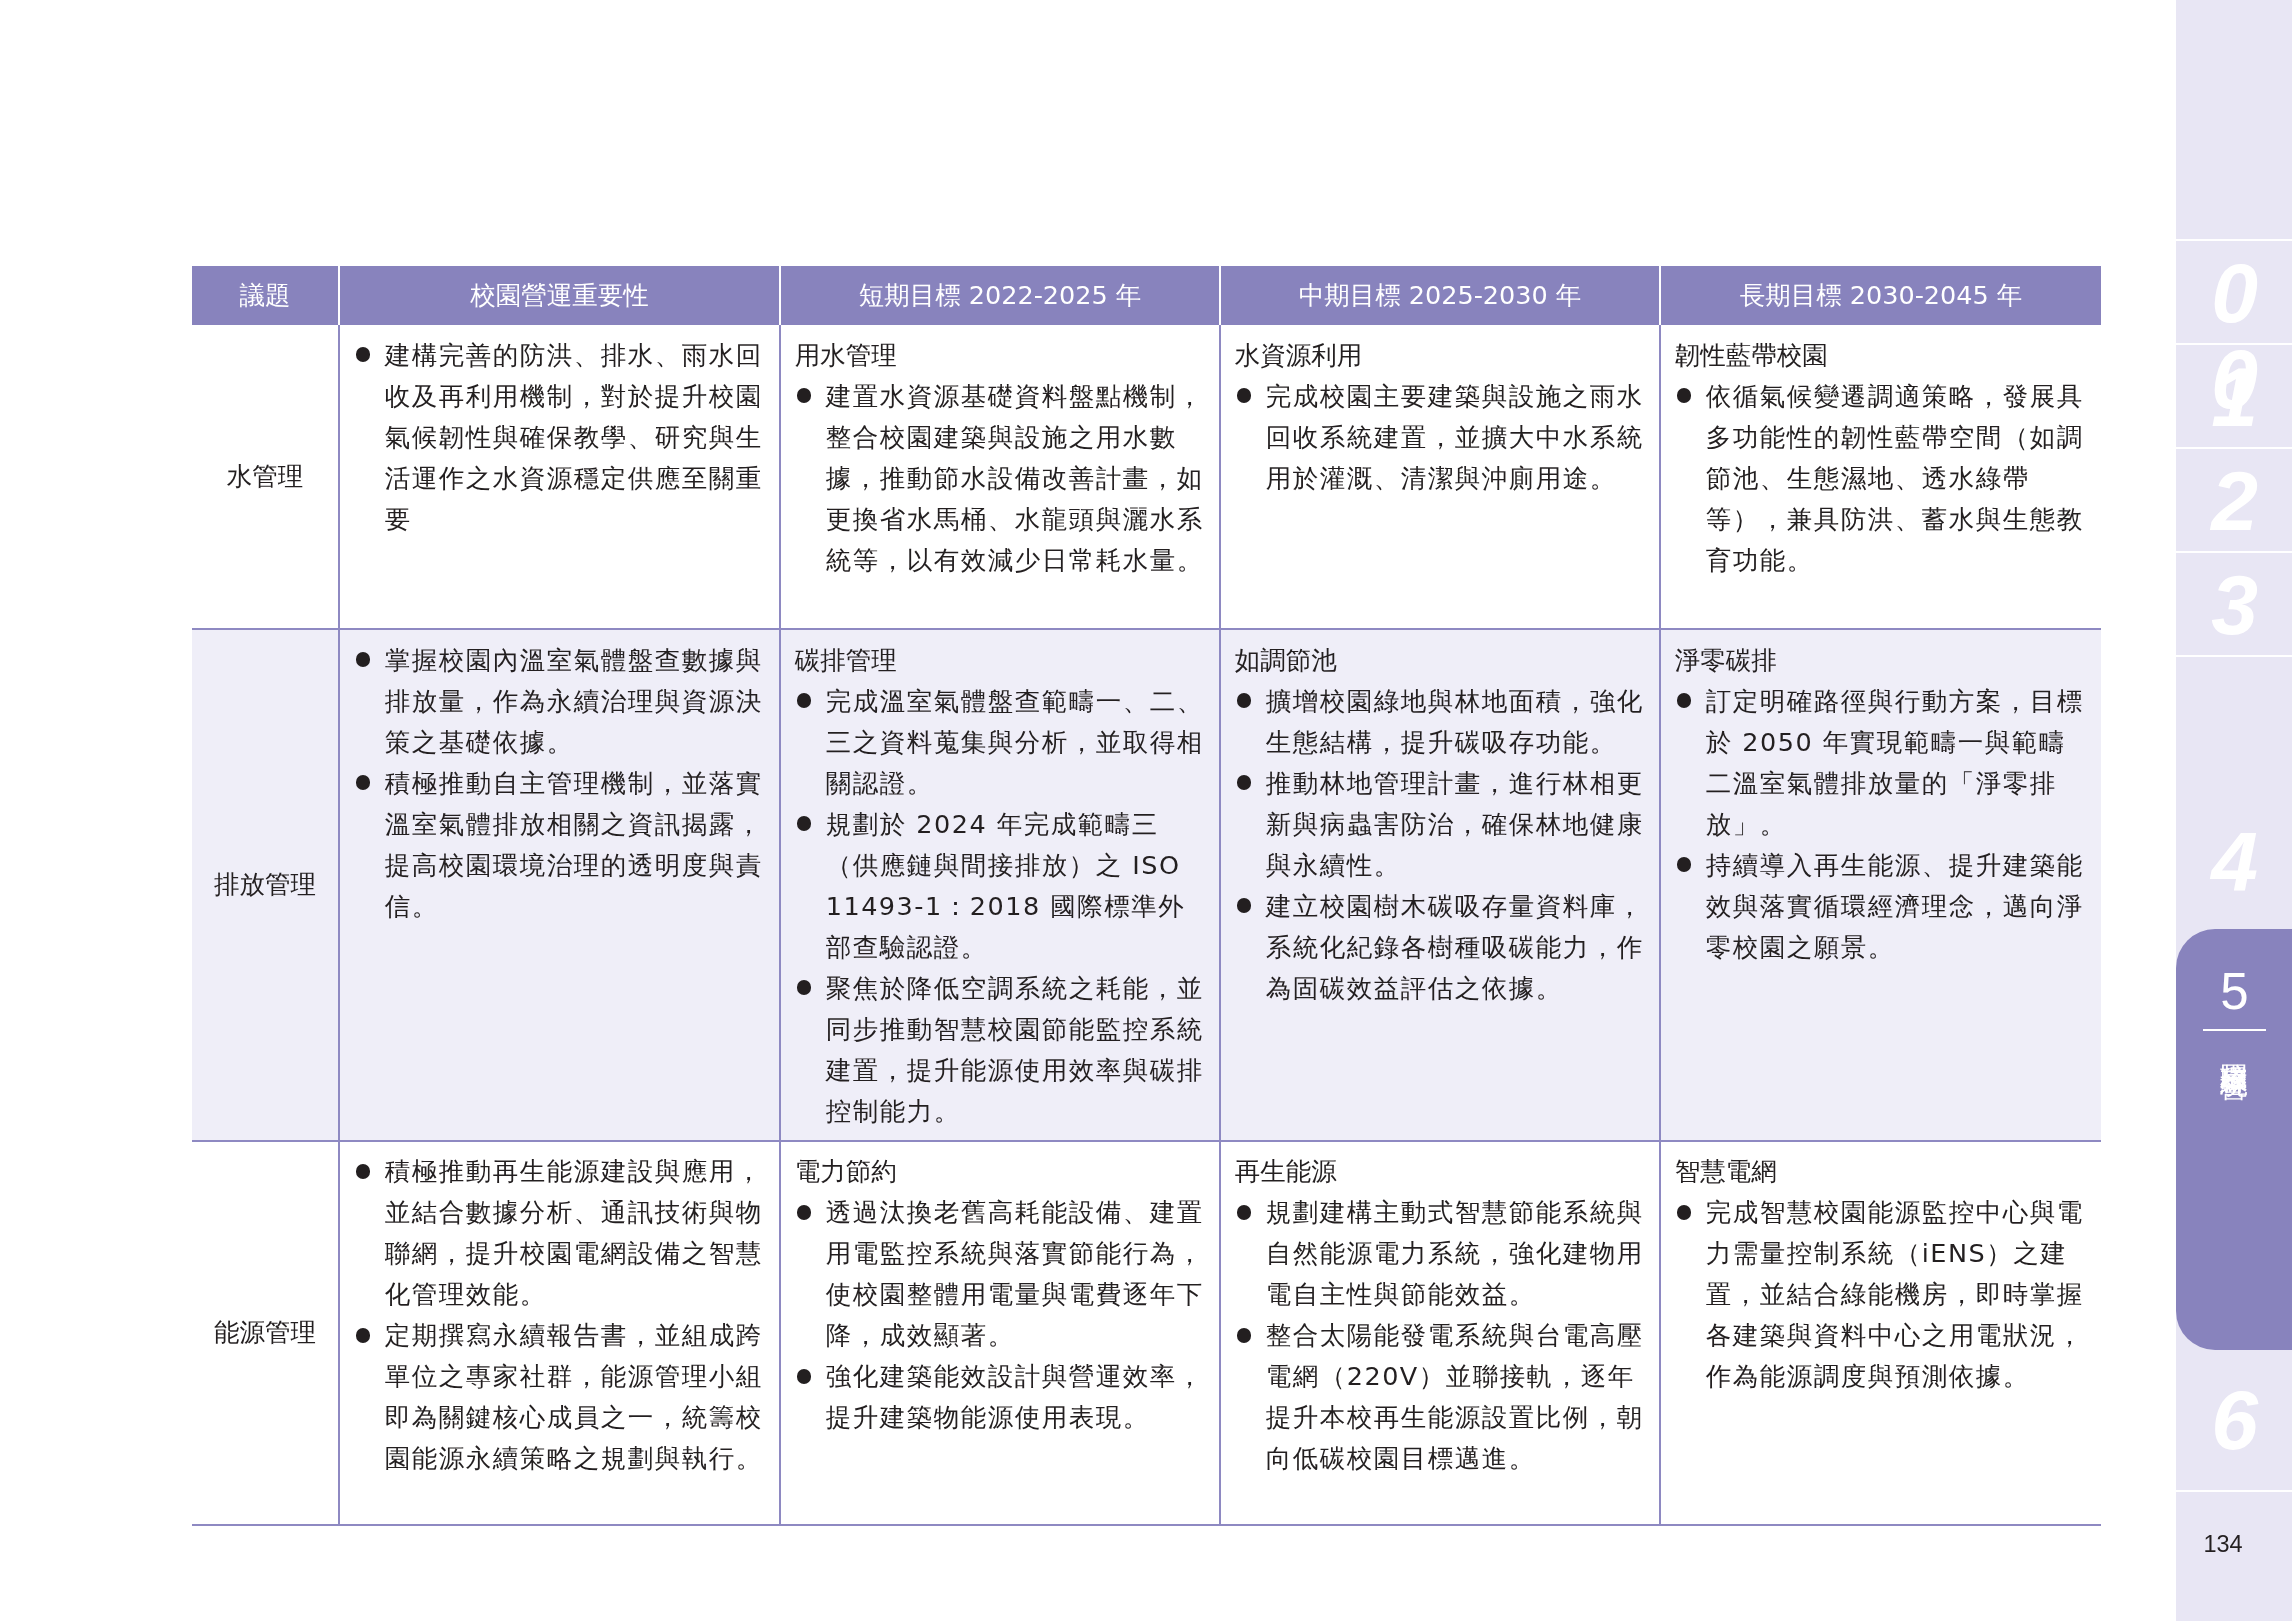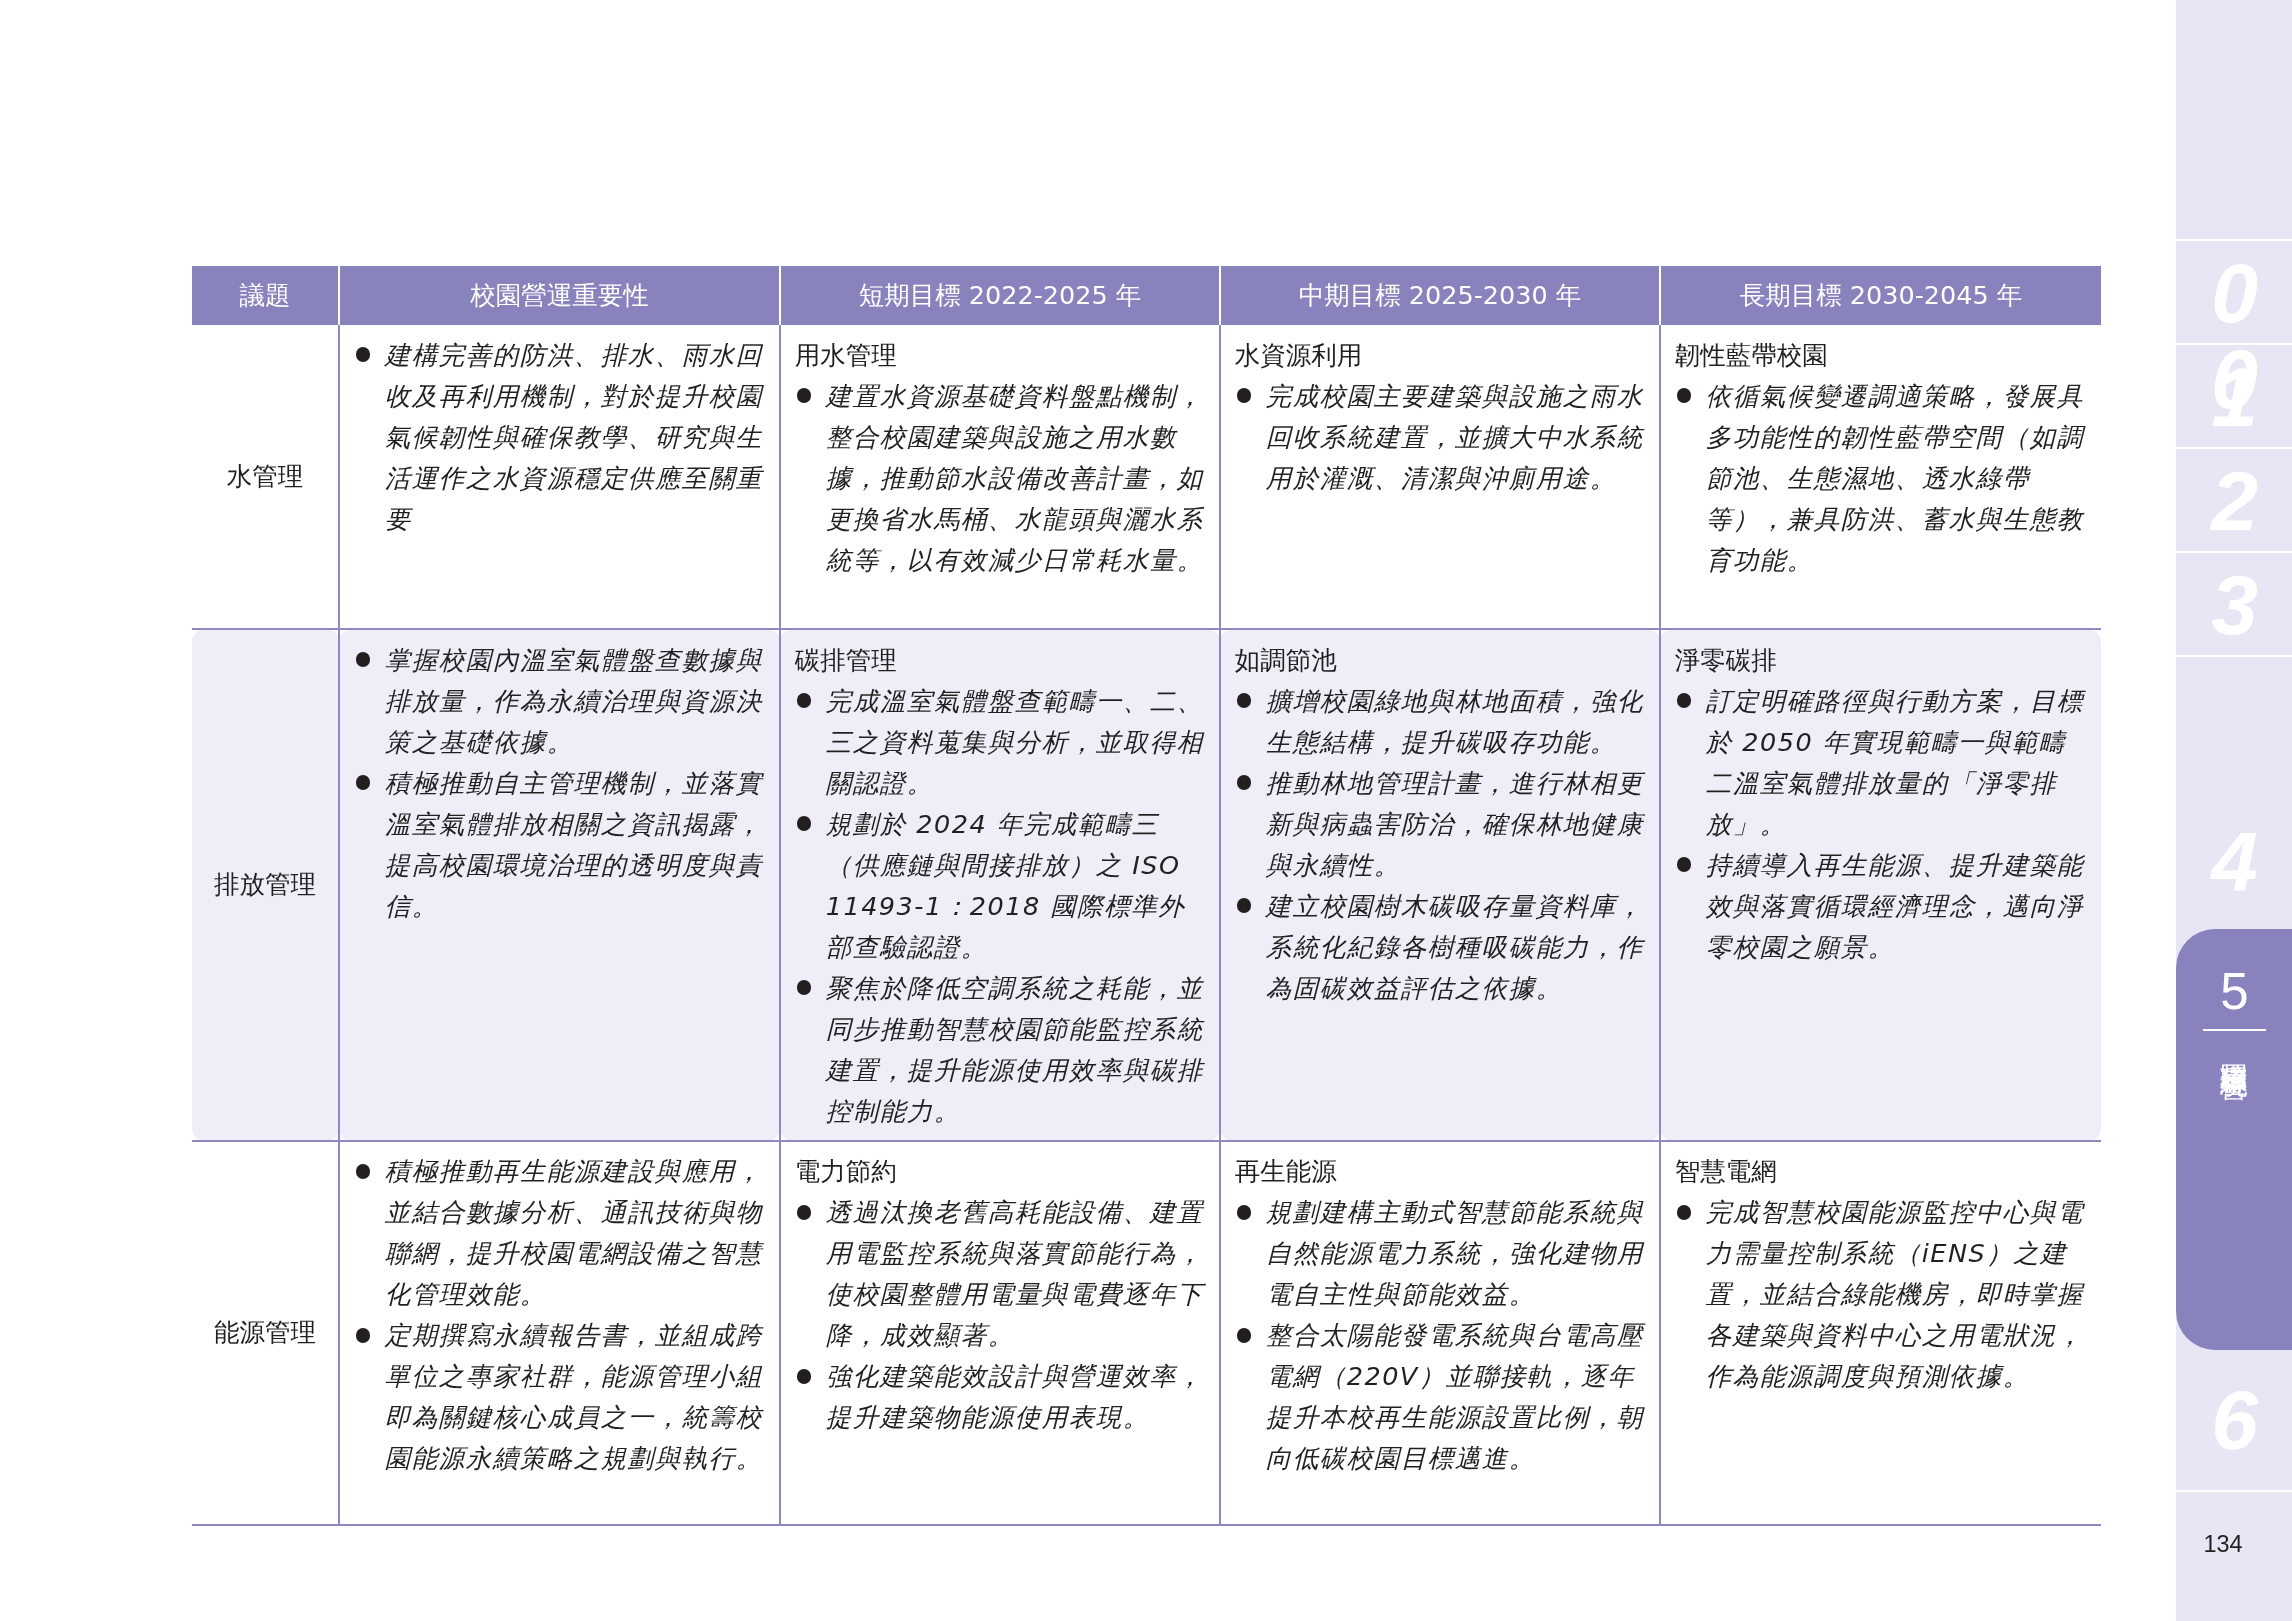--- a/index.html
+++ b/index.html
@@ -24,27 +24,27 @@
     border-left:2.9px solid #ffffff;
   }
   .table th:first-child { border-left:none; }
   .table td {
     vertical-align:top; padding:9.8px 13.7px 7.8px 13.7px;
     font-size:25.5px; line-height:41px;
     border-left:2px solid #8e89c2;
   }
   .table td:first-child { border-left:none; vertical-align:middle; text-align:center; padding:0; }
   .table tr.row { border-bottom:2.9px solid #8e89c2; }
-  .table tr.row.alt td { background:#efeef8;border-radius:13px; }
+  .table tr.row.alt td { background:#efeef8; }
   .table tr.r1 { height:304px; }
   .table tr.r2 { height:508px; }
   .table tr.r3 { height:384px; }
   .cell-title { display:block; }
   ul.bullets { list-style:none; margin:0; padding:0; }
-  ul.bullets li { position:relative; padding-left:31px; letter-spacing:1.5px;font-style:italic; }
+  ul.bullets li { position:relative; padding-left:31px; letter-spacing:1.5px; }
   ul.bullets li::before {
     content:""; position:absolute; left:2px; top:12.7px;
     width:14.7px; height:14.7px; border-radius:50%; background:#231f20;
   }
 
   
   .sidebar {
     position:absolute; left:2176px; top:0; width:117px; height:1621px;
     background:#e8e6f4;
   }

